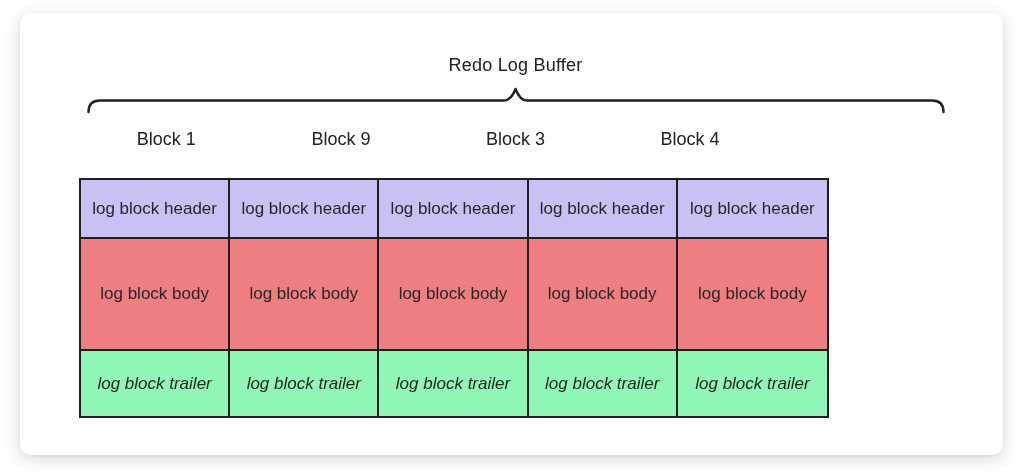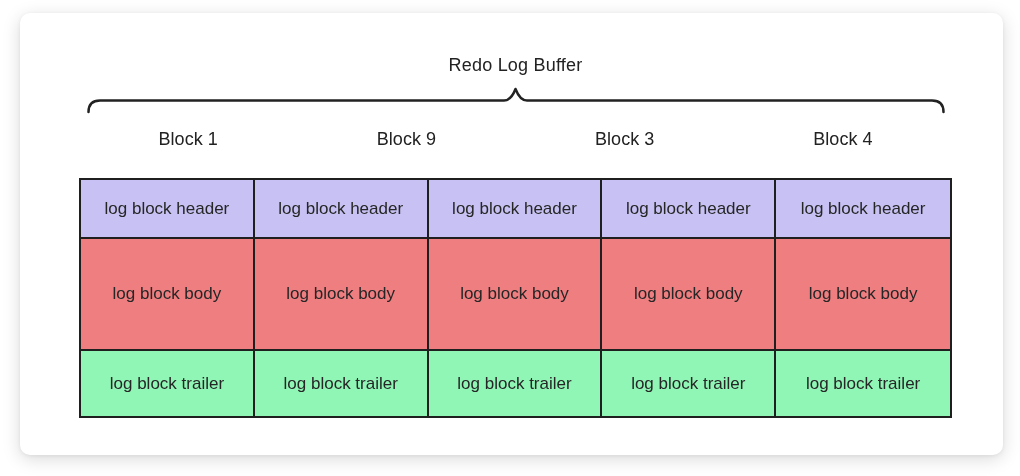--- a/index.html
+++ b/index.html
@@ -32,49 +32,49 @@
     line-height: 22px;
     letter-spacing: 0.2px;
     color: #222222;
   }
   .brace {
     display: block;
     margin: 10px auto 0;
   }
   .block-labels {
     display: grid;
-    grid-template-columns: repeat(4, 1fr);
+    grid-template-columns: repeat(5, 1fr);
     margin-top: 14px;
   }
   .block-label {
     text-align: center;
     font-size: 18px;
     line-height: 22px;
     color: #222222;
   }
   .grid {
     margin-top: 28px;
     display: grid;
     grid-template-columns: repeat(5, 1fr);
     grid-template-rows: 59px 112px 65px;
     border: 2px solid #1f1f1f;
-    width: 873px;
+    width: 750px;
   }
   .cell {
     display: flex;
     align-items: center;
     justify-content: center;
     font-size: 17px;
     color: #262626;
     border-right: 2px solid #1f1f1f;
     border-bottom: 2px solid #1f1f1f;
     white-space: nowrap;
   }
   .cell.last-col { border-right: none; }
-  .cell.last-row { border-bottom: none; }
+  .cell.last-row { border-bottom: none; font-style: italic; }
 </style>
 </head>
 <body>
 
 <div class="card">
   <div class="inner">
 
     <div class="title">Redo Log Buffer</div>
 
     <svg class="brace" width="858" height="28" viewBox="0 0 858 28" fill="none">

